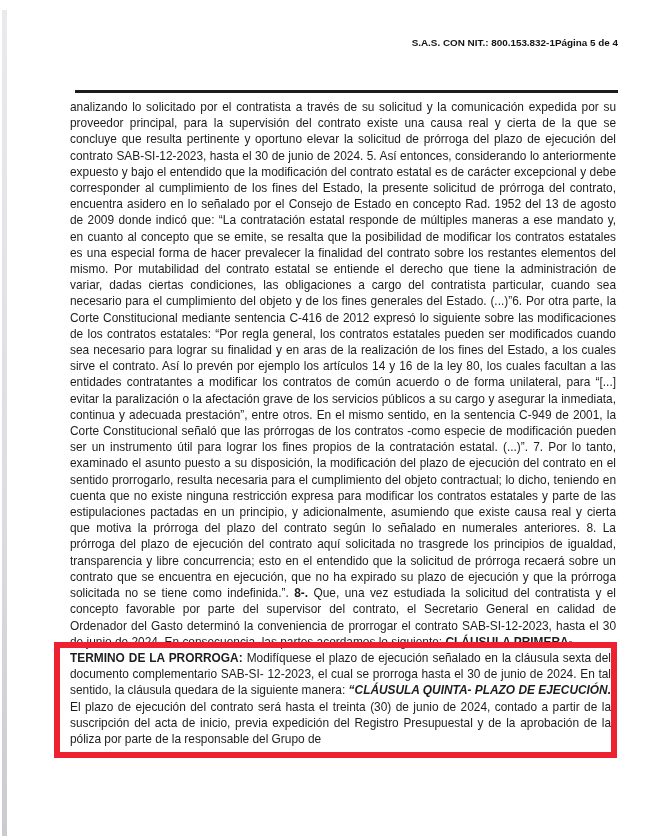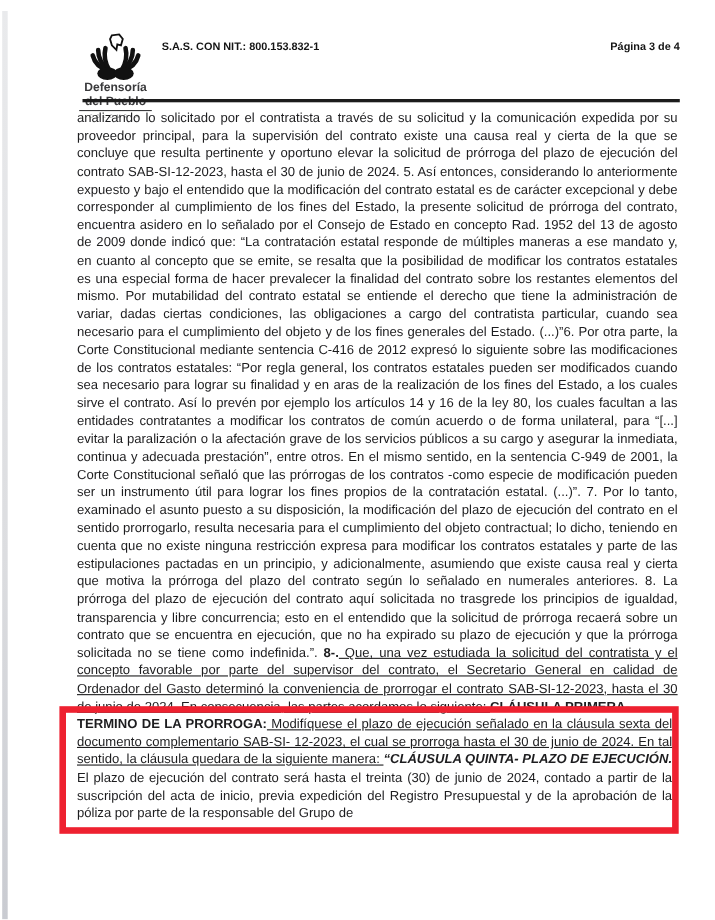--- a/index.html
+++ b/index.html
@@ -23,77 +23,55 @@
   .logo svg{display:block;margin:0 auto;}
   .logo-t1{font-weight:bold;font-size:11px;line-height:11px;color:#3a3a3c;margin-top:1px;}
   .logo-t2{font-weight:bold;font-size:11px;line-height:12px;color:#3a3a3c;
     border-bottom:1.5px solid #3a3a3c;padding-bottom:2px;}
   .logo-sub{font-size:4.5px;letter-spacing:3px;color:#8a8a8e;margin-top:2px;}
   .title-block{
     flex:1;margin-left:9px;margin-top:7px;
     font-weight:bold;font-size:9.9px;line-height:15.4px;color:#141414;
   }
   .title-just{text-align:justify;text-align-last:justify;}
-  .title-row3{display:flex;justify-content:space-between;}
+  .title-row3{display:flex;justify-content:flex-end;}
   .rule{
     position:absolute;left:75px;top:90px;width:543px;height:2.5px;
     background:#1c1c1c;
   }
   main{position:absolute;left:70px;top:99px;width:546px;}
   .bodytext{
     margin:0;text-align:justify;
     font-size:11.9px;line-height:16.2px;color:#1d1d1f;
   }
   .run-i{}
   .run-b{font-weight:bold;font-style:normal;}
   .run-bi{font-weight:bold;font-style:italic;}
-  .run-r{font-style:normal;font-weight:normal;text-decoration:underline;}
+  .run-r{font-style:normal;font-weight:normal;}
   .highlight{
     position:relative;z-index:2;
     margin:-8px -1px 0 -16px;
     border:6px solid #3b82f6;
     padding:2px 0 5px 10px;
     background:transparent;
   }
 </style>
 </head>
 <body>
 
 <div class="page">
 
   <div class="edge-strip"></div>
 
   <header>
-    <div class="logo">
-      <svg width="58" height="44" viewBox="0 0 70 52">
-        <g stroke="#111" stroke-width="5" stroke-linecap="round" fill="none">
-
-          <path d="M27,40 C18,38 12,32 10,24"></path>
-          <path d="M27,40 C20,34 16,27 16,18"></path>
-          <path d="M28,40 C24,33 22,24 24,16"></path>
-
-          <path d="M43,40 C52,38 58,32 60,24"></path>
-          <path d="M43,40 C50,34 54,27 54,18"></path>
-          <path d="M42,40 C46,33 48,24 46,16"></path>
-        </g>
-
-        <ellipse cx="26" cy="44" rx="11" ry="7" fill="#111"></ellipse>
-        <ellipse cx="44" cy="44" rx="11" ry="7" fill="#111"></ellipse>
-
-        <path d="M31,2 L39,1 L43,6 L41,13 L37,12 L36,18 L31,13 L29,6 Z" fill="#ffffff" stroke="#111" stroke-width="2"></path>
-      </svg>
-      <div class="logo-t1">Defensoría</div>
-      <div class="logo-t2">del Pueblo</div>
-      <div class="logo-sub">COLOMBIA</div>
-    </div>
 
     <div class="title-block">
       <div class="title-row3">
         <span>S.A.S. CON NIT.: 800.153.832-1</span>
-        <span>Página 3 de 4</span>
+        <span>Página 5 de 4</span>
       </div>
     </div>
   </header>
 
   <div class="rule"></div>
 
   <main>
     <p class="bodytext"><span class="run-i">analizando lo solicitado por el contratista a través de su solicitud y la comunicación expedida por su proveedor principal, para la supervisión del contrato existe una causa real y cierta de la que se concluye que resulta pertinente y oportuno elevar la solicitud de prórroga del plazo de ejecución del contrato SAB-SI-12-2023, hasta el 30 de junio de 2024. 5. Así entonces, considerando lo anteriormente expuesto y bajo el entendido que la modificación del contrato estatal es de carácter excepcional y debe corresponder al cumplimiento de los fines del Estado, la presente solicitud de prórroga del contrato, encuentra asidero en lo señalado por el Consejo de Estado en concepto Rad. 1952 del 13 de agosto de 2009 donde indicó que: “La contratación estatal responde de múltiples maneras a ese mandato y, en cuanto al concepto que se emite, se resalta que la posibilidad de modificar los contratos estatales es una especial forma de hacer prevalecer la finalidad del contrato sobre los restantes elementos del mismo. Por mutabilidad del contrato estatal se entiende el derecho que tiene la administración de variar, dadas ciertas condiciones, las obligaciones a cargo del contratista particular, cuando sea necesario para el cumplimiento del objeto y de los fines generales del Estado. (...)”6. Por otra parte, la Corte Constitucional mediante sentencia C-416 de 2012 expresó lo siguiente sobre las modificaciones de los contratos estatales: “Por regla general, los contratos estatales pueden ser modificados cuando sea necesario para lograr su finalidad y en aras de la realización de los fines del Estado, a los cuales sirve el contrato. Así lo prevén por ejemplo los artículos 14 y 16 de la ley 80, los cuales facultan a las entidades contratantes a modificar los contratos de común acuerdo o de forma unilateral, para “[...] evitar la paralización o la afectación grave de los servicios públicos a su cargo y asegurar la inmediata, continua y adecuada prestación”, entre otros. En el mismo sentido, en la sentencia C-949 de 2001, la Corte Constitucional señaló que las prórrogas de los contratos -como especie de modificación pueden ser un instrumento útil para lograr los fines propios de la contratación estatal. (...)”. 7. Por lo tanto, examinado el asunto puesto a su disposición, la modificación del plazo de ejecución del contrato en el sentido prorrogarlo, resulta necesaria para el cumplimiento del objeto contractual; lo dicho, teniendo en cuenta que no existe ninguna restricción expresa para modificar los contratos estatales y parte de las estipulaciones pactadas en un principio, y adicionalmente, asumiendo que existe causa real y cierta que motiva la prórroga del plazo del contrato según lo señalado en numerales anteriores. 8. La prórroga del plazo de ejecución del contrato aquí solicitada no trasgrede los principios de igualdad, transparencia y libre concurrencia; esto en el entendido que la solicitud de prórroga recaerá sobre un contrato que se encuentra en ejecución, que no ha expirado su plazo de ejecución y que la prórroga solicitada no se tiene como indefinida.”. </span><span class="run-b">8-.</span><span class="run-r"> Que, una vez estudiada la solicitud del contratista y el concepto favorable por parte del supervisor del contrato, el Secretario General en calidad de Ordenador del Gasto determinó la conveniencia de prorrogar el contrato SAB-SI-12-2023, hasta el 30 de junio de 2024. En consecuencia, las partes acordamos lo siguiente: </span><span class="run-b">CLÁUSULA PRIMERA-</span></p>
 
     <div class="highlight" style="border-color:#ee2130">

